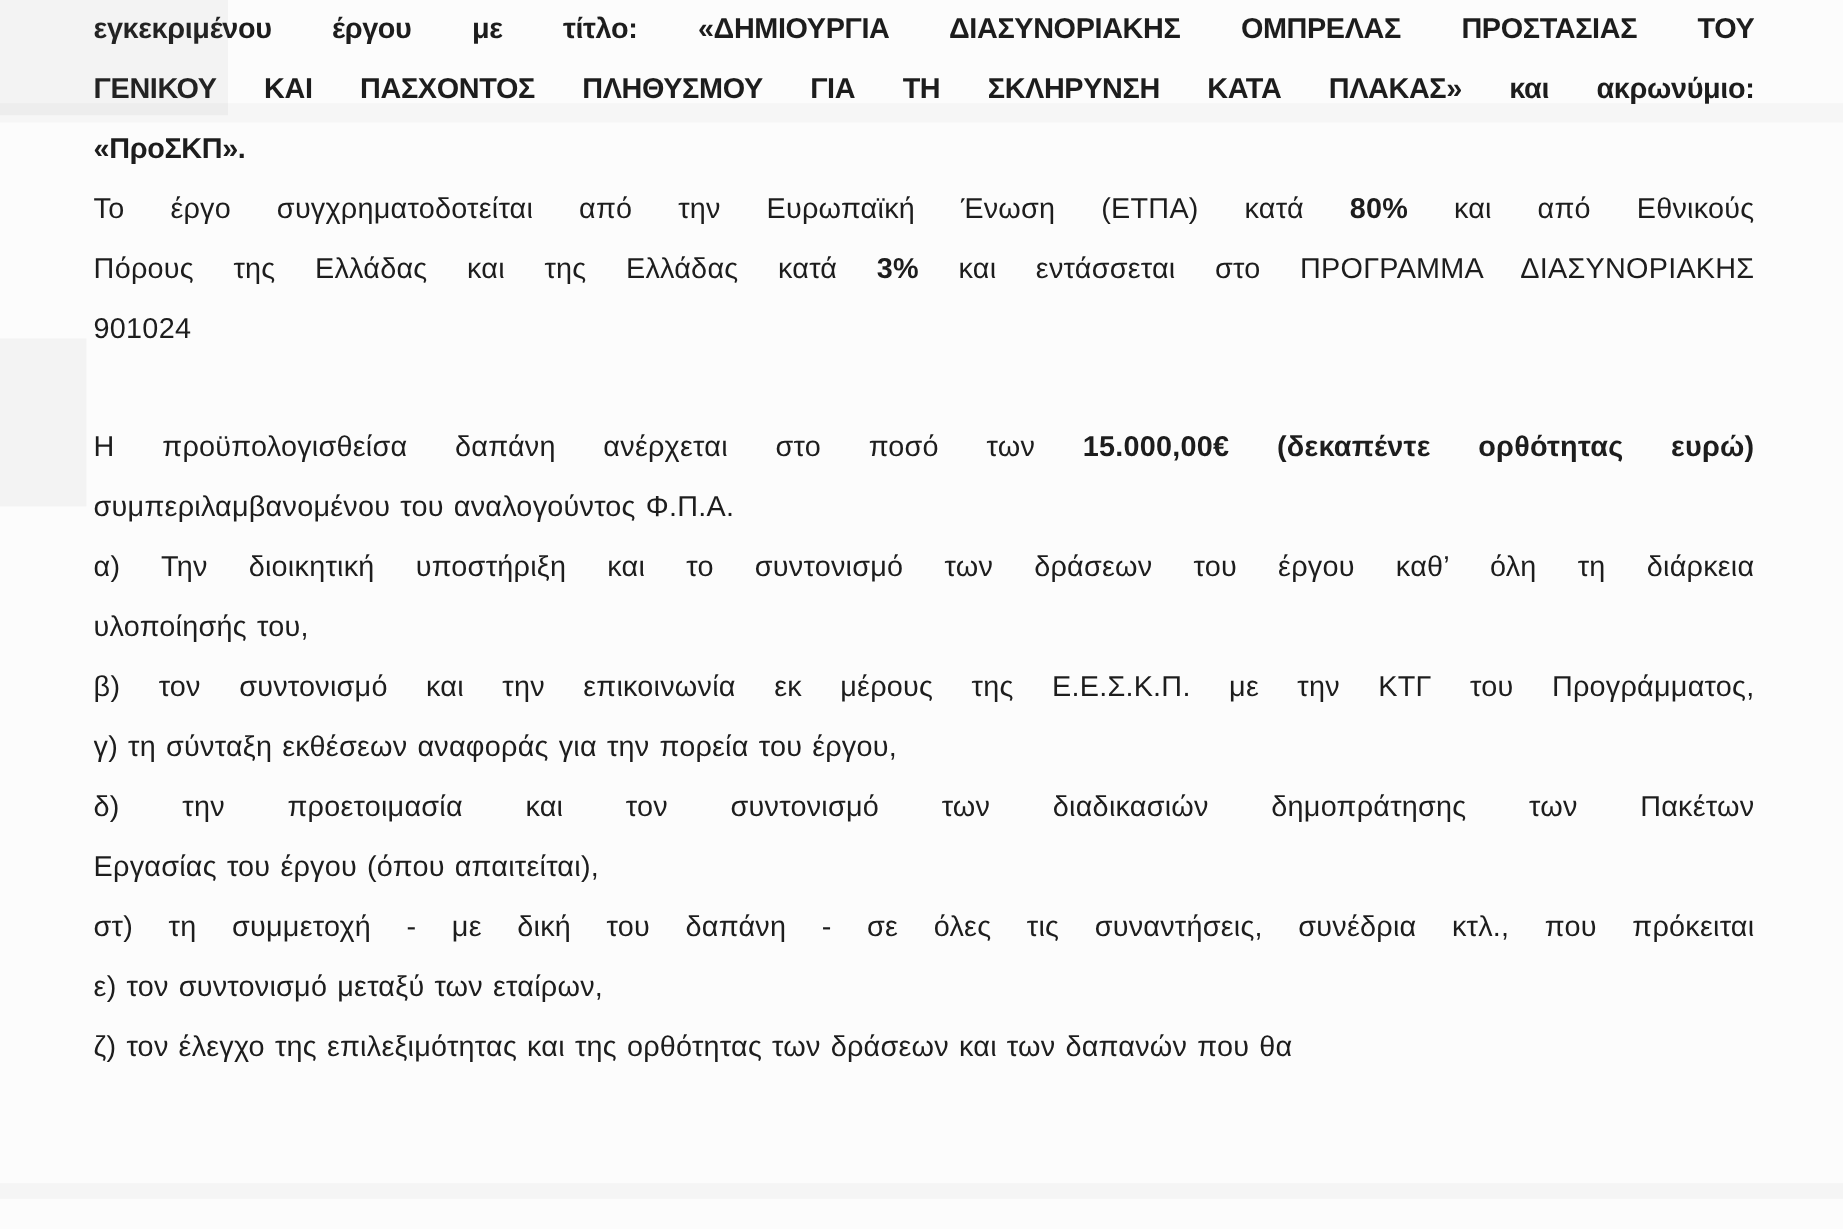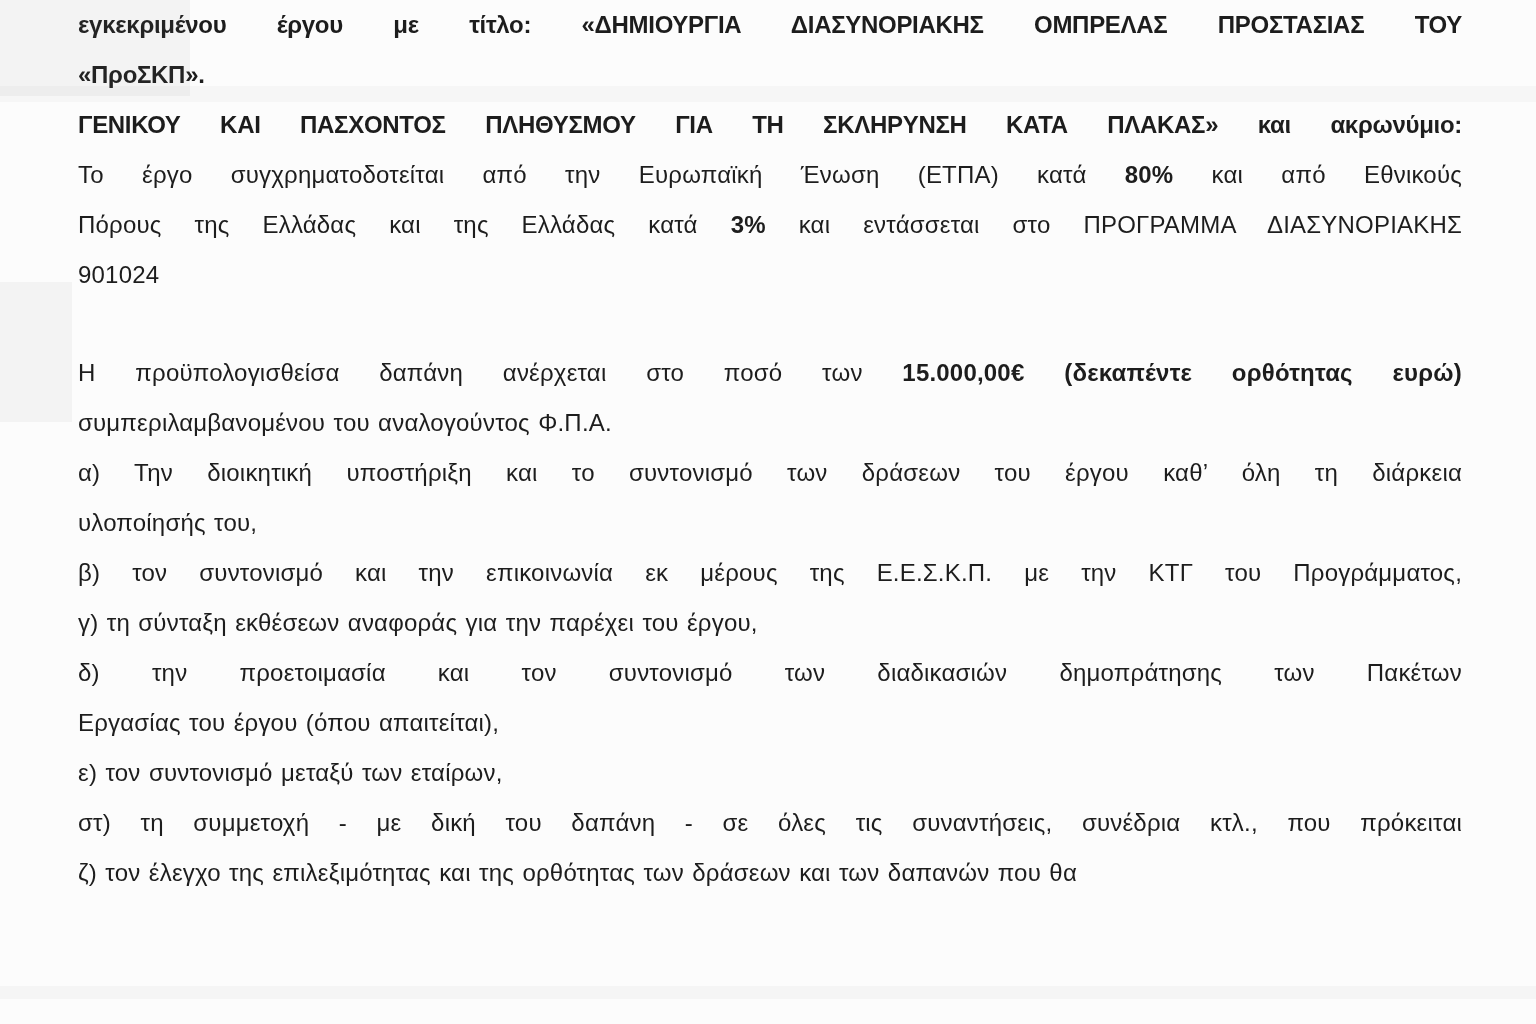--- a/index.html
+++ b/index.html
@@ -59,44 +59,44 @@
   .bold { font-weight: bold; }
   .line.bold { letter-spacing: -0.3px; }
   .gap { margin-top: 48px; }
 </style>
 </head>
 <body>
 
 <div class="page">
 
   <div class="line jst bold">εγκεκριμένου έργου με τίτλο: «ΔΗΜΙΟΥΡΓΙΑ ΔΙΑΣΥΝΟΡΙΑΚΗΣ ΟΜΠΡΕΛΑΣ ΠΡΟΣΤΑΣΙΑΣ ΤΟΥ</div>
+  <div class="line jst bold">ΓΕΝΙΚΟΥ ΚΑΙ ΠΑΣΧΟΝΤΟΣ ΠΛΗΘΥΣΜΟΥ ΓΙΑ ΤΗ ΣΚΛΗΡΥΝΣΗ ΚΑΤΑ ΠΛΑΚΑΣ» και ακρωνύμιο:</div>
   <div class="line bold">«ΠροΣΚΠ».</div>
-  <div class="line jst bold">ΓΕΝΙΚΟΥ ΚΑΙ ΠΑΣΧΟΝΤΟΣ ΠΛΗΘΥΣΜΟΥ ΓΙΑ ΤΗ ΣΚΛΗΡΥΝΣΗ ΚΑΤΑ ΠΛΑΚΑΣ» και ακρωνύμιο:</div>
 
   <div class="line jst"><span>Το έργο συγχρηματοδοτείται  από την Ευρωπαϊκή Ένωση (ΕΤΠΑ) κατά </span><span class="bold">80%</span><span> και από Εθνικούς</span></div>
   <div class="line jst"><span>Πόρους της Ελλάδας και της Ελλάδας κατά </span><span class="bold">3%</span><span> και εντάσσεται στο ΠΡΟΓΡΑΜΜΑ ΔΙΑΣΥΝΟΡΙΑΚΗΣ</span></div>
   <div class="line">901024</div>
 
   <div class="line jst gap"><span>Η προϋπολογισθείσα δαπάνη ανέρχεται στο ποσό των </span><span class="bold">15.000,00€ (δεκαπέντε ορθότητας ευρώ)</span></div>
   <div class="line">συμπεριλαμβανομένου του αναλογούντος Φ.Π.Α.</div>
 
 
   <div class="line jst">α) Την διοικητική υποστήριξη και το συντονισμό των δράσεων του έργου καθ’ όλη τη διάρκεια</div>
   <div class="line">υλοποίησής του,</div>
 
   <div class="line jst">β) τον συντονισμό και την επικοινωνία εκ μέρους της Ε.Ε.Σ.Κ.Π. με την ΚΤΓ του Προγράμματος,</div>
 
-  <div class="line">γ) τη σύνταξη εκθέσεων αναφοράς για την παρέχει του έργου,</div>
+  <div class="line">γ) τη σύνταξη εκθέσεων αναφοράς για την πορεία του έργου,</div>
 
   <div class="line jst">δ) την προετοιμασία και τον συντονισμό των διαδικασιών δημοπράτησης των Πακέτων</div>
   <div class="line">Εργασίας του έργου (όπου απαιτείται),</div>
 
+  <div class="line jst">στ) τη συμμετοχή - με δική του δαπάνη - σε όλες τις συναντήσεις, συνέδρια κτλ., που πρόκειται</div>
+
   <div class="line">ε) τον συντονισμό μεταξύ των εταίρων,</div>
-
-  <div class="line jst">στ) τη συμμετοχή - με δική του δαπάνη - σε όλες τις συναντήσεις, συνέδρια κτλ., που πρόκειται</div>
 
   <div class="line">ζ) τον έλεγχο της επιλεξιμότητας και της ορθότητας των δράσεων και των δαπανών που θα</div>
 
 </div>
 
 <div class="scan-overlay">
   <div class="artifact a1"></div>
   <div class="artifact a2"></div>
   <div class="artifact a3"></div>
   <div class="artifact a4"></div>

